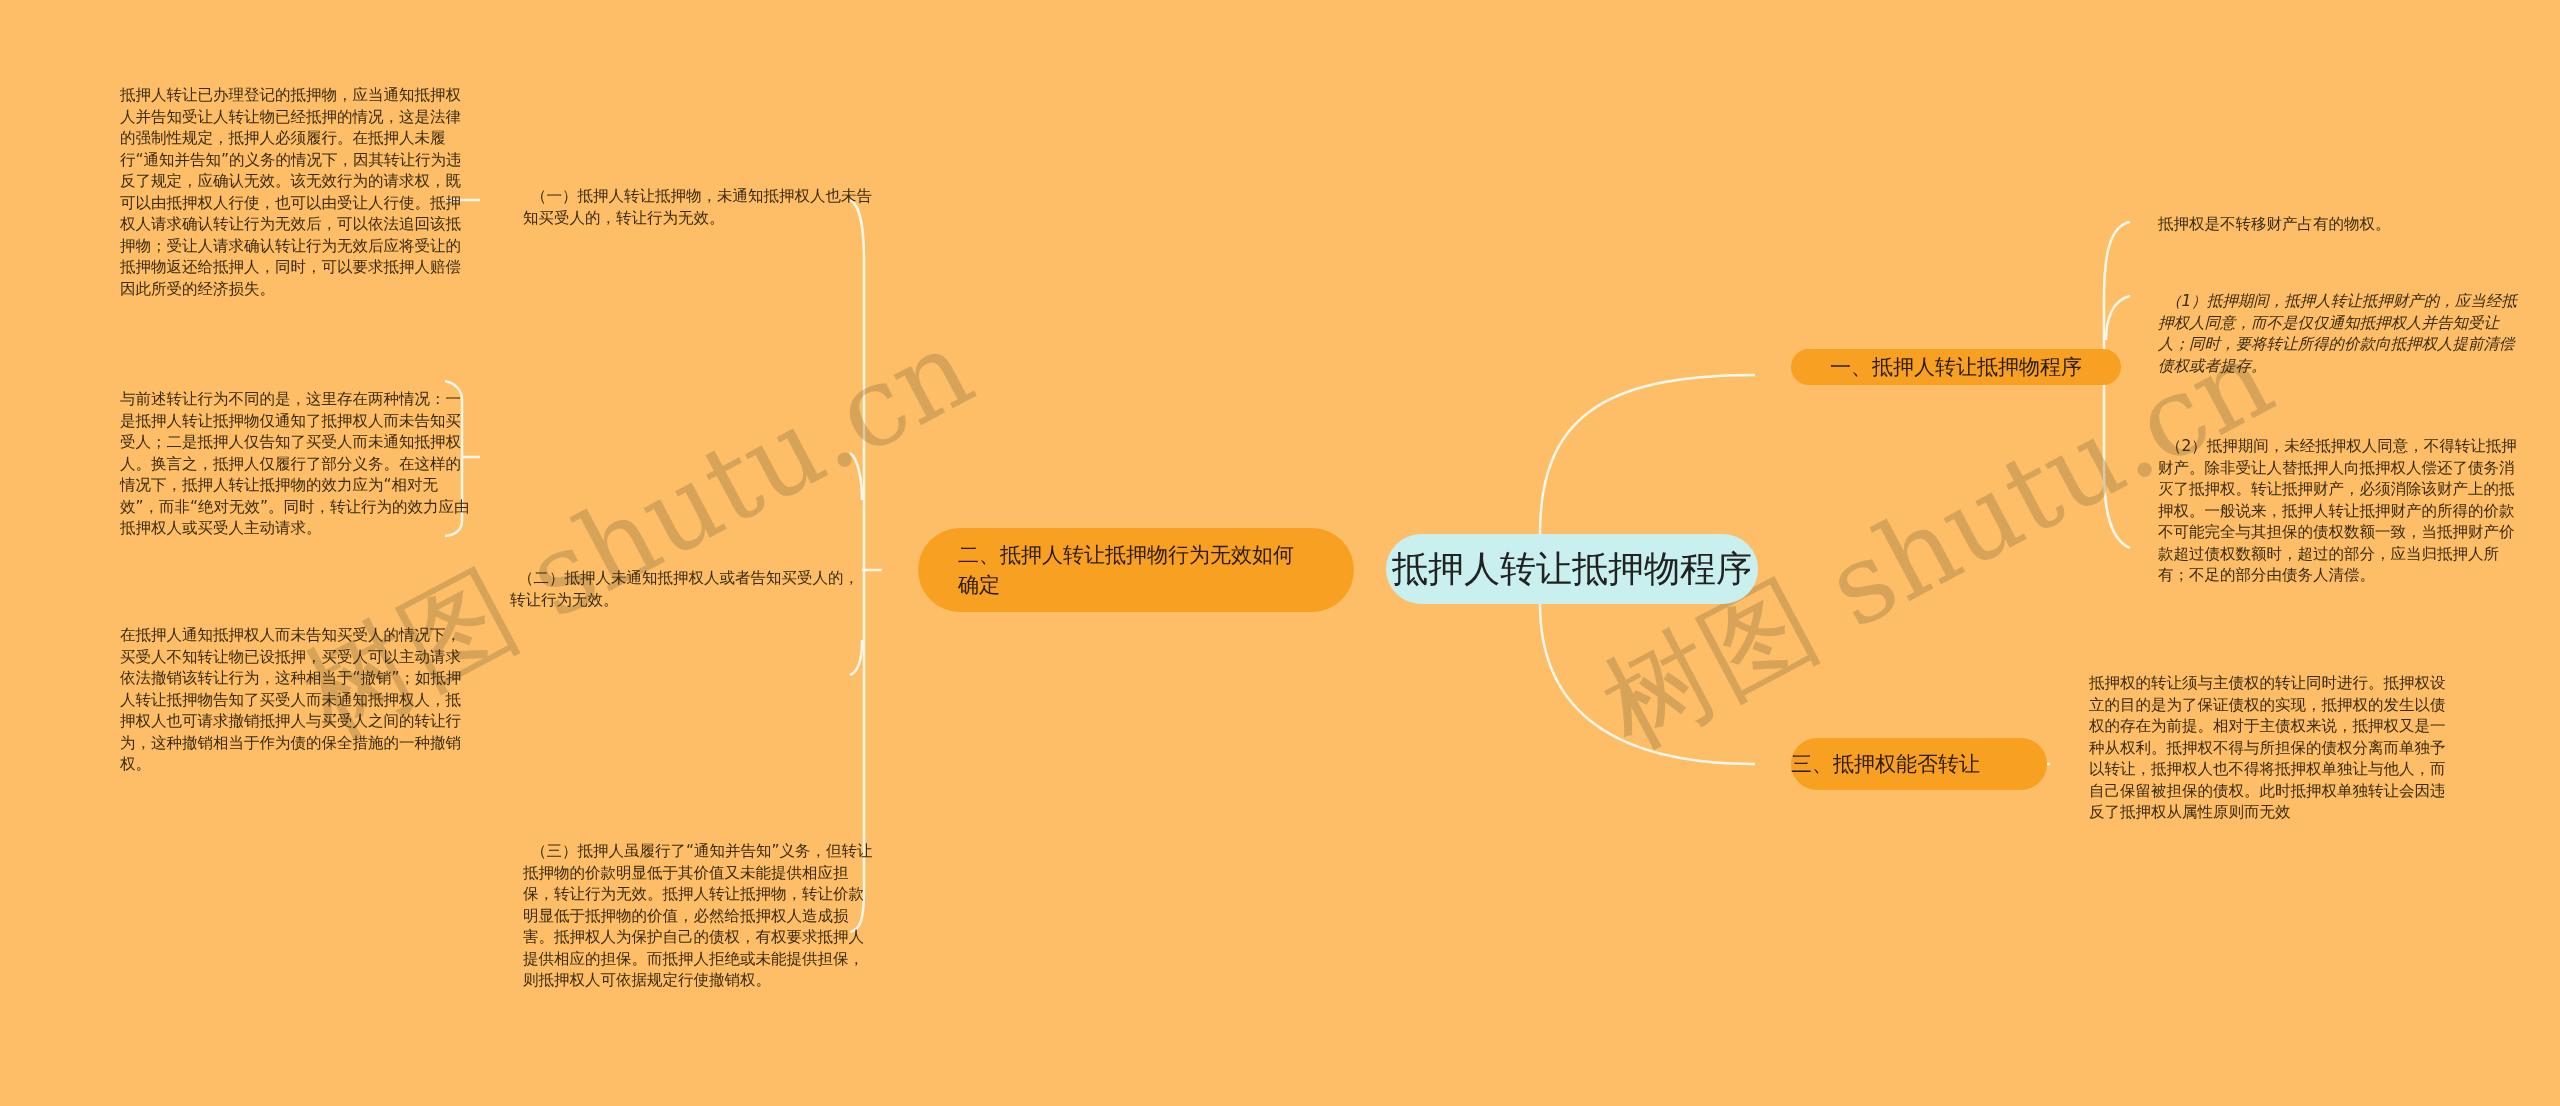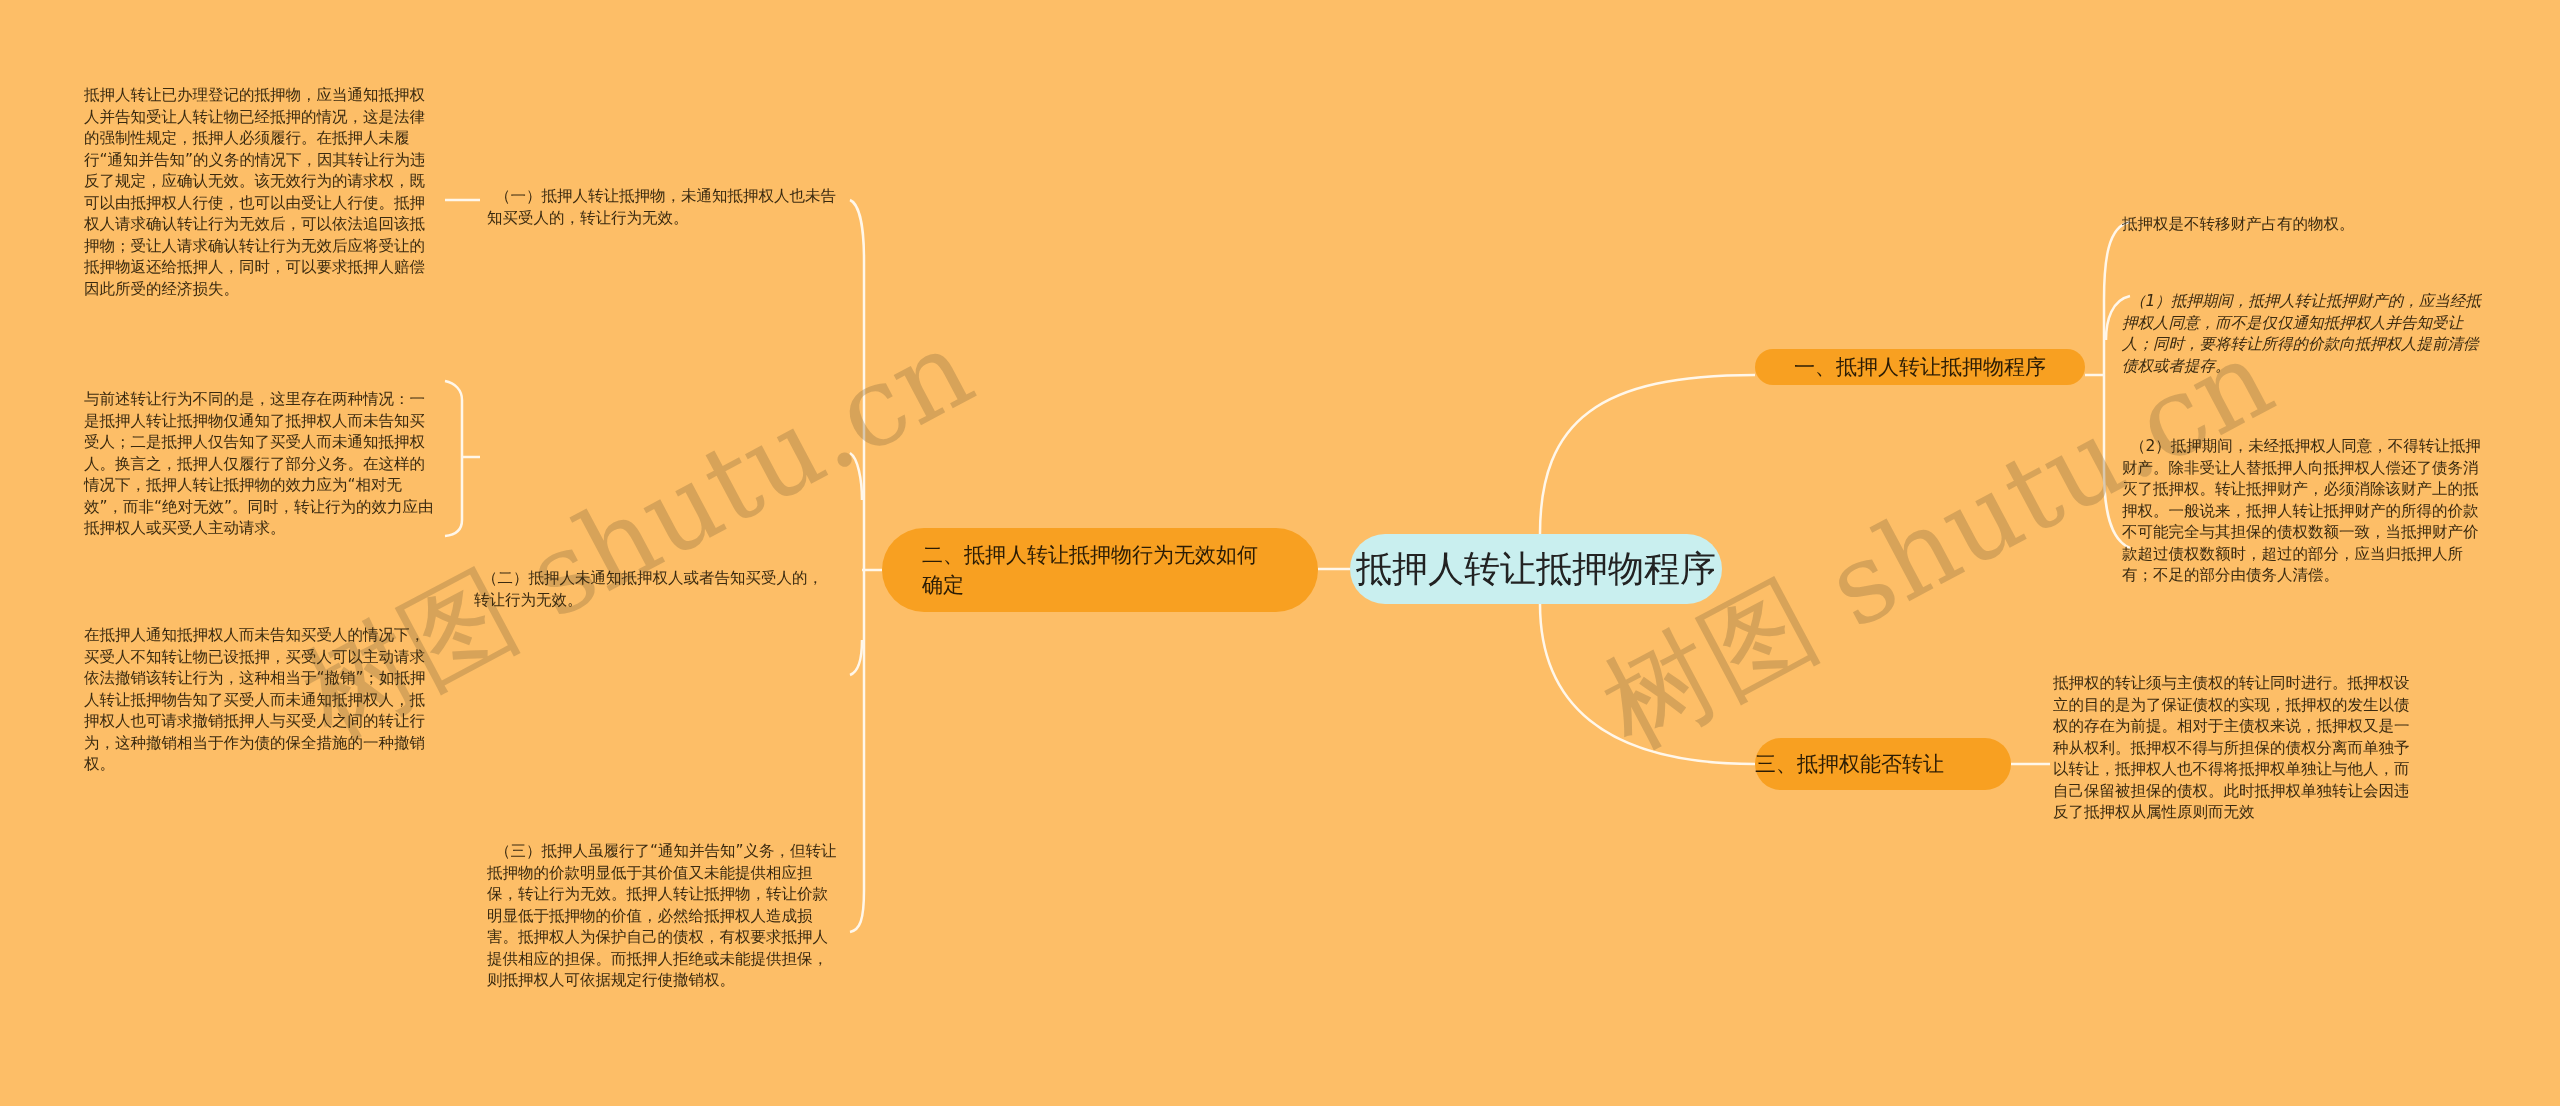--- a/index.html
+++ b/index.html
@@ -3,21 +3,21 @@
 <meta charset="utf-8">
 <style>
   html, body { margin:0; padding:0; }
   body {
     width:2560px; height:1106px; position:relative; overflow:hidden;
     background:#FDBE67;
     font-family: "DejaVu Sans", "Liberation Sans", sans-serif;
     color:#3a2a10;
   }
   svg.links { position:absolute; left:0; top:0; width:2560px; height:1106px; pointer-events:none; }
-  .node { position:absolute; box-sizing:border-box; }
+  .node { position:absolute; box-sizing:border-box;margin-left:36px; }
   .root {
     left:1350px; top:534px; width:372px; height:70px;
     background:#C9EFEF; border-radius:35px;
     display:flex; align-items:center; justify-content:center;
     font-size:36px; color:#222;
   }
   .branch {
     background:#F8A021; border-radius:32px;
     display:flex; align-items:center; color:#2b1c05;justify-content:center;
   }

